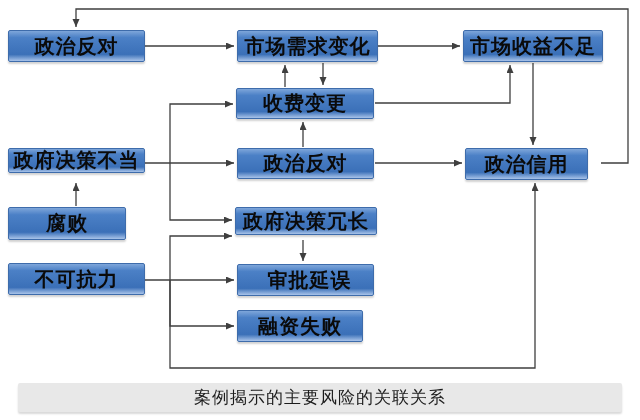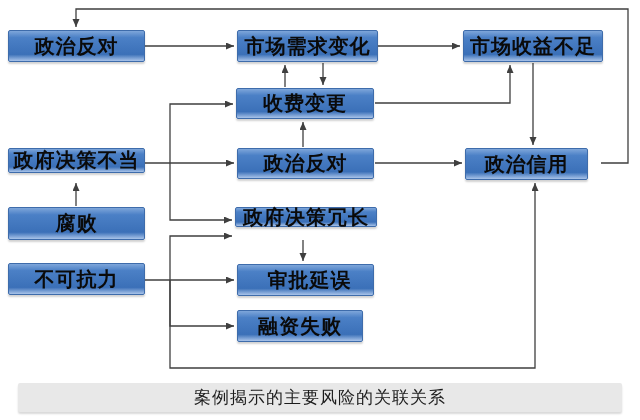--- a/index.html
+++ b/index.html
@@ -81,21 +81,21 @@
     <polyline points="601,163 628,163 628,9 76,9 76,27" marker-end="url(#arw)"></polyline>
   </svg>
 
   <div class="node" style="left:8px;   top:30px;  width:137px; height:32px;">政治反对</div>
   <div class="node" style="left:237px; top:30px;  width:141px; height:32px;">市场需求变化</div>
   <div class="node" style="left:463px; top:30px;  width:140px; height:32px;">市场收益不足</div>
   <div class="node" style="left:236px; top:88px;  width:138px; height:31px;">收费变更</div>
   <div class="node" style="left:8px;   top:148px; width:137px; height:25px;">政府决策不当</div>
   <div class="node" style="left:237px; top:148px; width:137px; height:31px;">政治反对</div>
   <div class="node" style="left:465px; top:148px; width:123px; height:32px;">政治信用</div>
-  <div class="node" style="left:8px;   top:207px; width:137px; height:33px;">腐败</div>
-  <div class="node" style="left:235px; top:207px; width:142px; height:20px;">政府决策冗长</div>
+  <div class="node" style="left:8px;   top:207px; width:118px; height:33px;">腐败</div>
+  <div class="node" style="left:235px; top:207px; width:142px; height:28px;">政府决策冗长</div>
   <div class="node" style="left:8px;   top:263px; width:137px; height:32px;">不可抗力</div>
   <div class="node" style="left:237px; top:264px; width:137px; height:32px;padding-left:8px;">审批延误</div>
   <div class="node" style="left:237px; top:310px; width:126px; height:32px;">融资失败</div>
 
   <div class="caption-bar">案例揭示的主要风险的关联关系</div>
 
 </div>
 
 </body></html>

